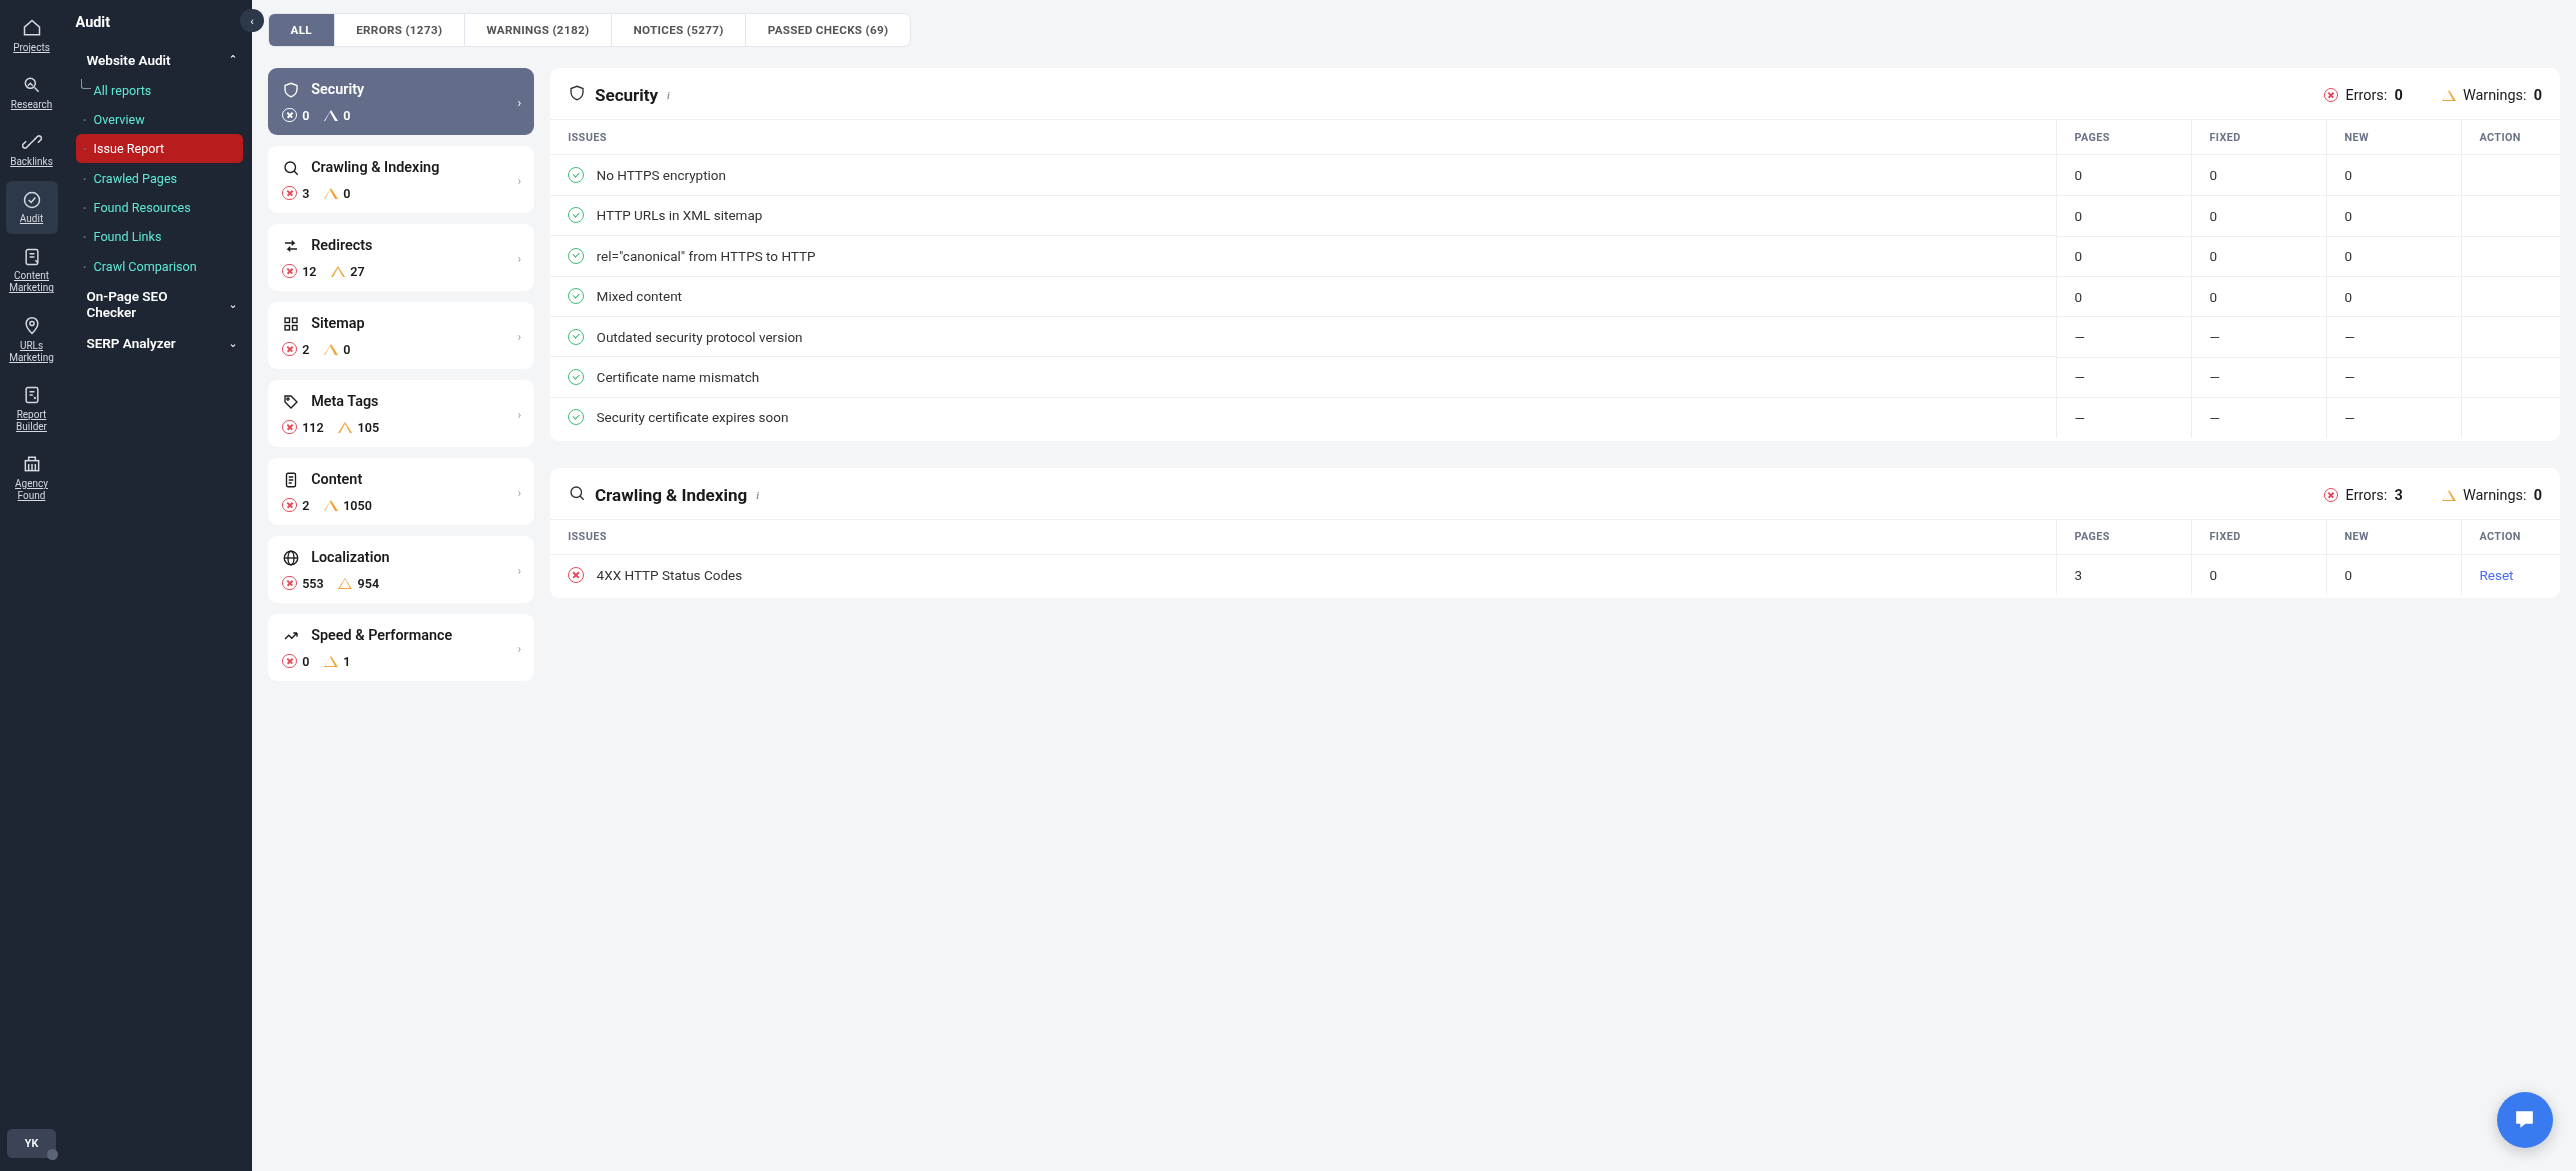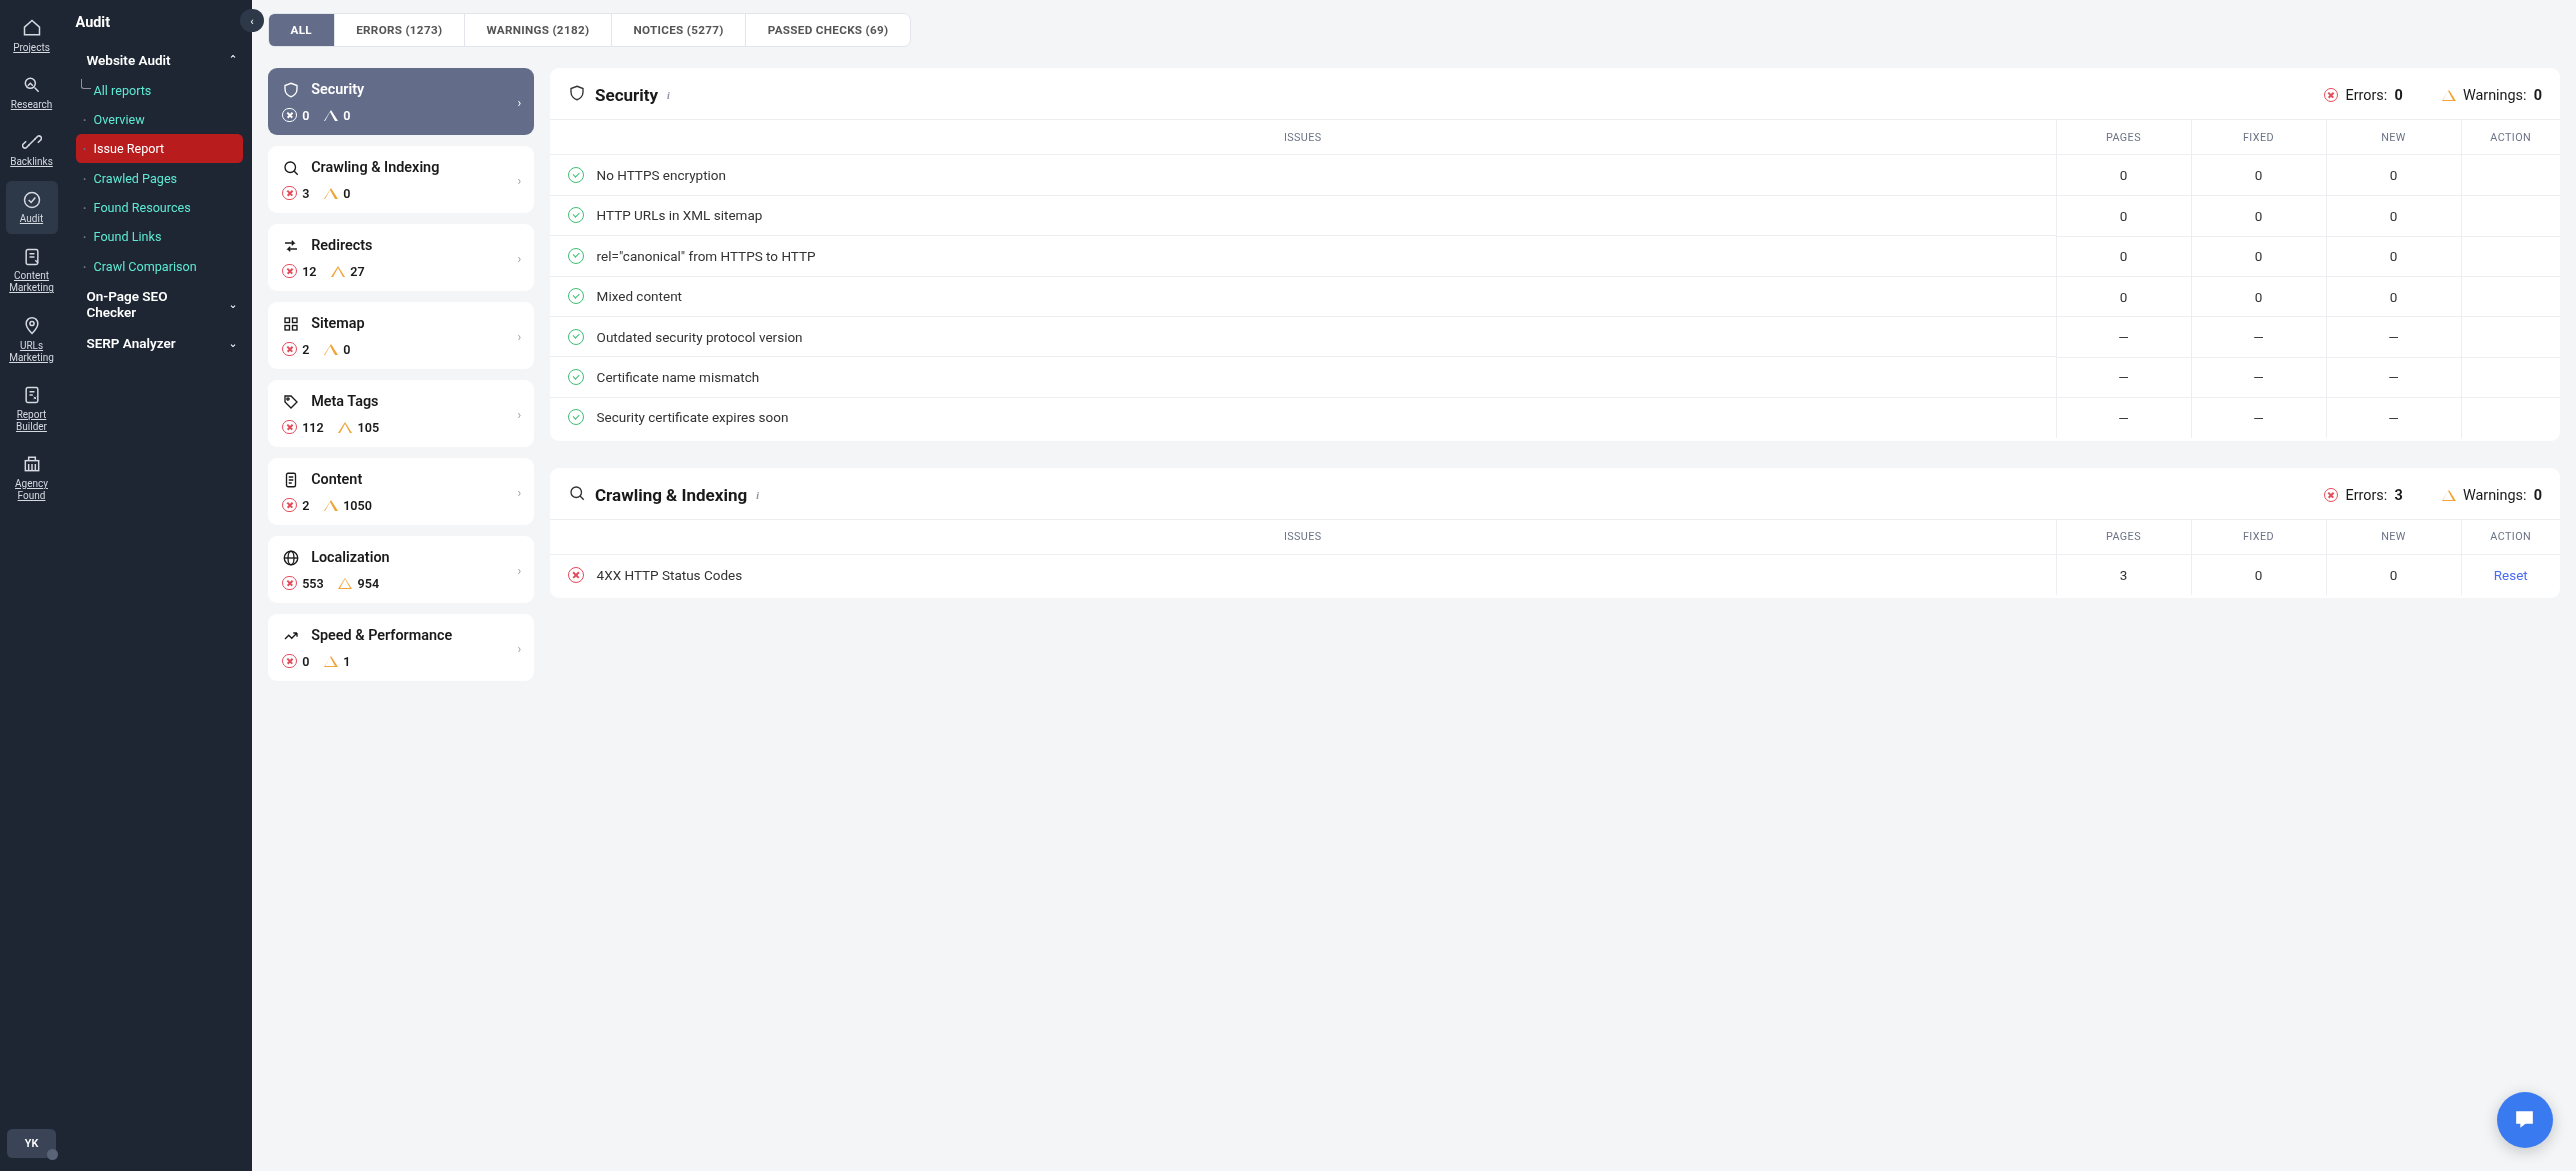--- a/index.html
+++ b/index.html
@@ -61,23 +61,23 @@
 .detail { flex:1; display:flex; flex-direction:column; gap:27px; }
 .panel { background:#fff; border-radius:9px; padding:16px 0 3.6px; }
 .panel-head { display:flex; align-items:center; padding:0 18px 12.6px; gap:9px; }
 .panel-head h2 { font-size:17px; font-weight:700; display:flex; align-items:center; gap:9px; }
 .panel-head .info { font-size:10px; font-style:italic; color:#8a92a3; font-family:serif; }
 .panel-head .summary { margin-left:auto; display:flex; gap:39px; font-size:14.4px; }
 .panel-head .summary .grp { display:flex; align-items:center; gap:7.2px; }
 .hicon svg { width:18px; height:18px; stroke:#333; stroke-width:1.8; fill:none; }
 
 table { width:100%; border-collapse:collapse; }
-th { text-align:center; font-size:10.8px; font-weight:400; letter-spacing:0.4px; color:#6b7487; padding:10.8px 18px; border-top:0.9px solid #eceef2; border-bottom:0.9px solid #eceef2; }
+th { text-align:left; font-size:10.8px; font-weight:700; letter-spacing:0.4px; color:#6b7487; padding:10.8px 18px; border-top:0.9px solid #eceef2; border-bottom:0.9px solid #eceef2; }
 th:not(:first-child), td:not(:first-child) { border-left:0.9px solid #eceef2; }
-td { padding:11.7px 18px; font-size:13.5px; border-bottom:0.9px solid #eceef2; color:#333;text-align:center; }
+td { padding:11.7px 18px; font-size:13.5px; border-bottom:0.9px solid #eceef2; color:#333; }
 tr:last-child td { border-bottom:none; }
 td.issue { display:flex; align-items:center; gap:12.6px; }
 .check { width:16px; height:16px; border:1.8px solid #3dbf72; border-radius:50%; position:relative; flex-shrink:0; }
 .check::after { content:""; position:absolute; width:5.4px; height:2.7px; border-left:1.8px solid #3dbf72; border-bottom:1.8px solid #3dbf72; transform:rotate(-45deg); top:3.6px; left:3.6px; }
 .xred { width:16px; height:16px; border:1.8px solid #e44a5a; border-radius:50%; position:relative; flex-shrink:0; }
 .xred::before, .xred::after { content:""; position:absolute; width:8px; height:1.8px; background:#e44a5a; top:50%; left:50%; }
 .xred::before { transform:translate(-50%,-50%) rotate(45deg); }
 .xred::after { transform:translate(-50%,-50%) rotate(-45deg); }
 .action-link { color:#4a6cf0; cursor:pointer; }
 

